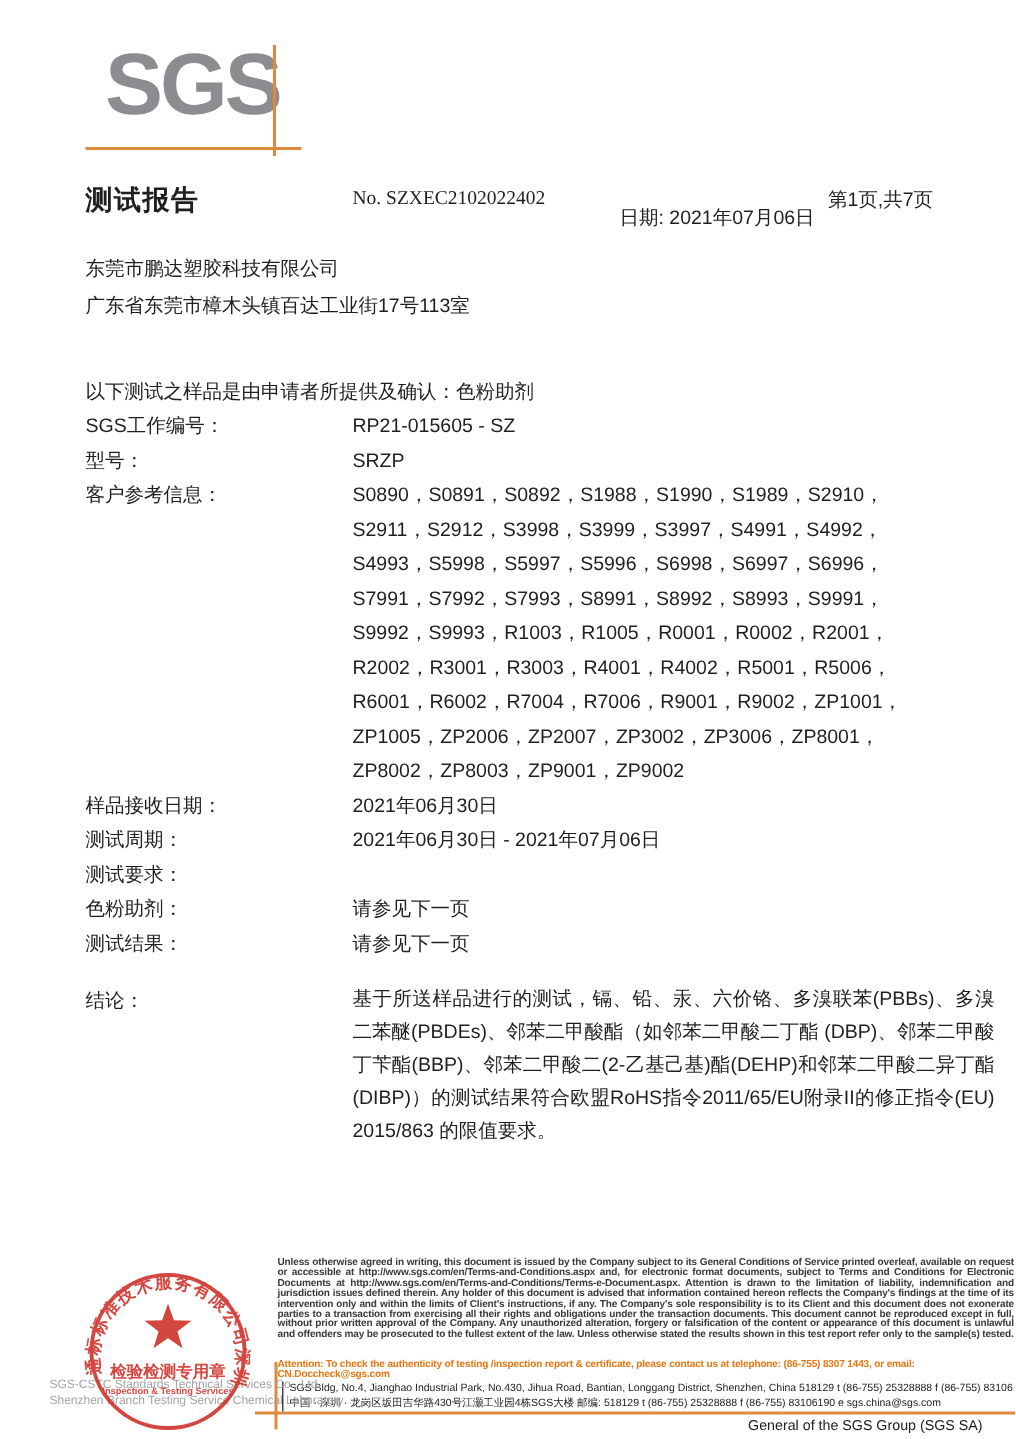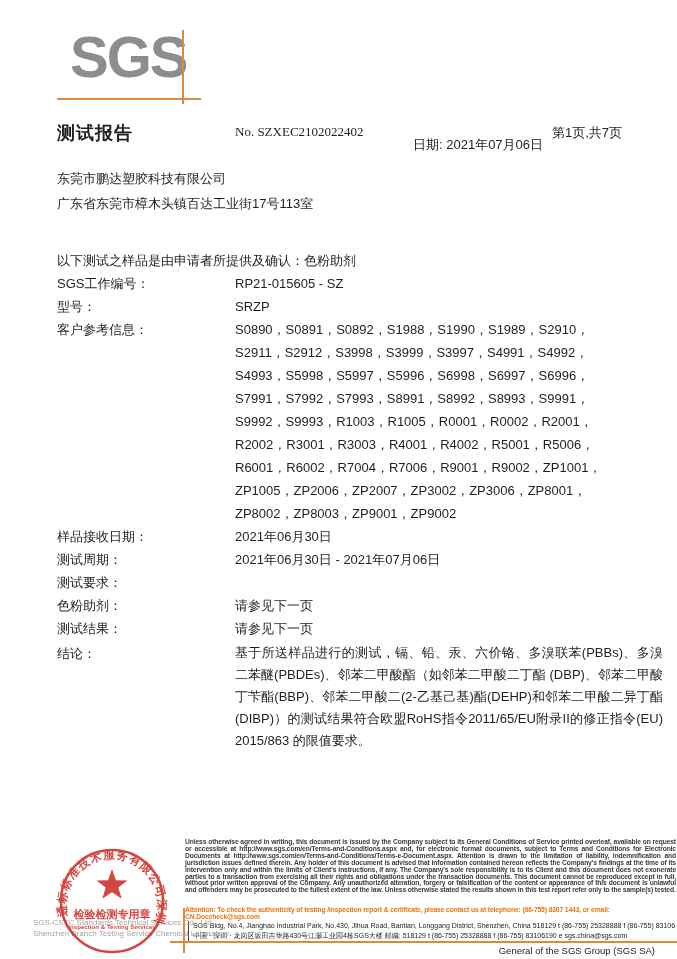--- a/index.html
+++ b/index.html
@@ -28,21 +28,21 @@
 
   .applicant{position:absolute;left:57px;top:166px;font-size:13px;line-height:25px;}
 
   
   .main{position:absolute;left:57px;top:249px;width:606px;font-size:13px;}
   .intro{line-height:23px;}
   .frow{display:flex;line-height:23px;}
   .flabel{width:178px;flex:none;}
   .fvalue{flex:1;}
   .fvalue .refline{line-height:23px;}
-  .conclusion-row{margin-top:2px;}
+  .conclusion-row{margin-top:15px;}
   .conclusion-text{width:432px;line-height:22px;text-align:justify;}
 
   
   .stamp{position:absolute;left:53px;top:842px;z-index:2;opacity:.9;}
   .lab-lines{position:absolute;left:33px;top:917px;z-index:1;font-size:8px;line-height:11px;color:#a3a3a3;}
   .legal{position:absolute;left:185px;top:839px;width:491px;font-size:6.7px;line-height:6.9px;
          color:#3a3a3a;text-align:justify;font-weight:600;letter-spacing:-0.1px;}
   .attention{position:absolute;left:185px;top:906px;width:491px;font-size:6.7px;line-height:7px;
          color:var(--accent);font-weight:bold;letter-spacing:-0.1px;}
   .addr{position:absolute;left:188px;top:921px;width:488px;font-size:7px;line-height:10px;

